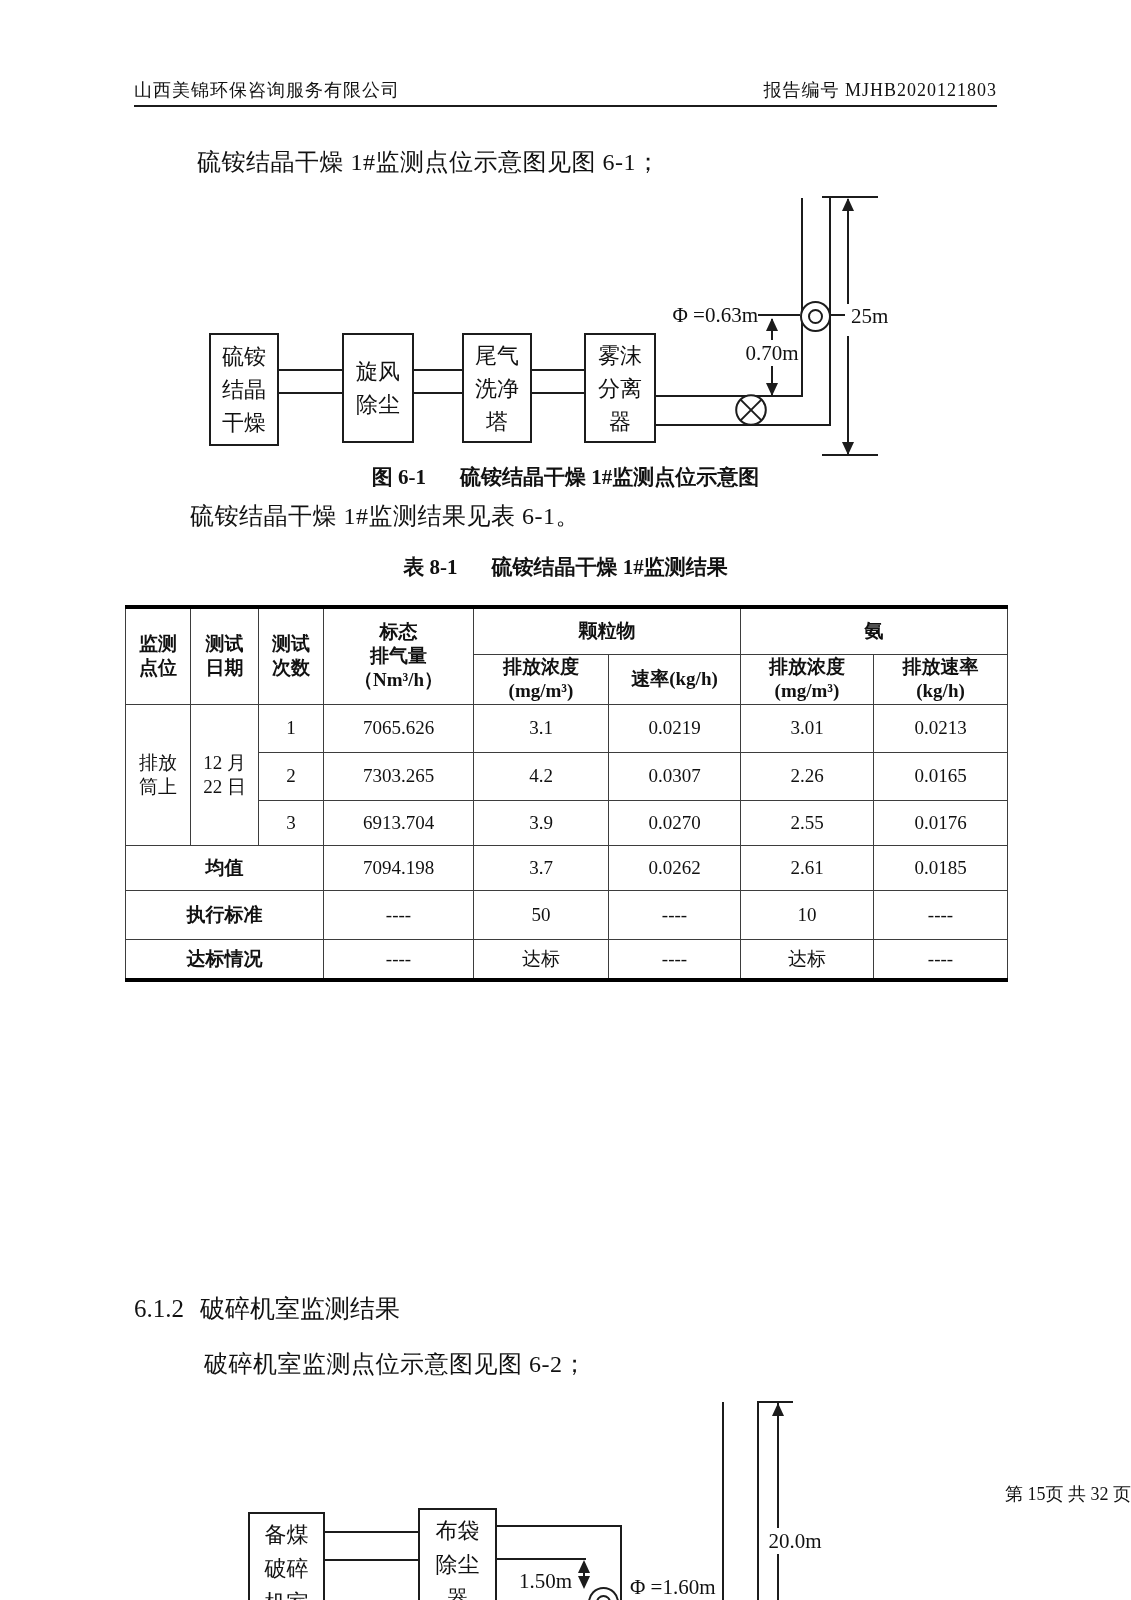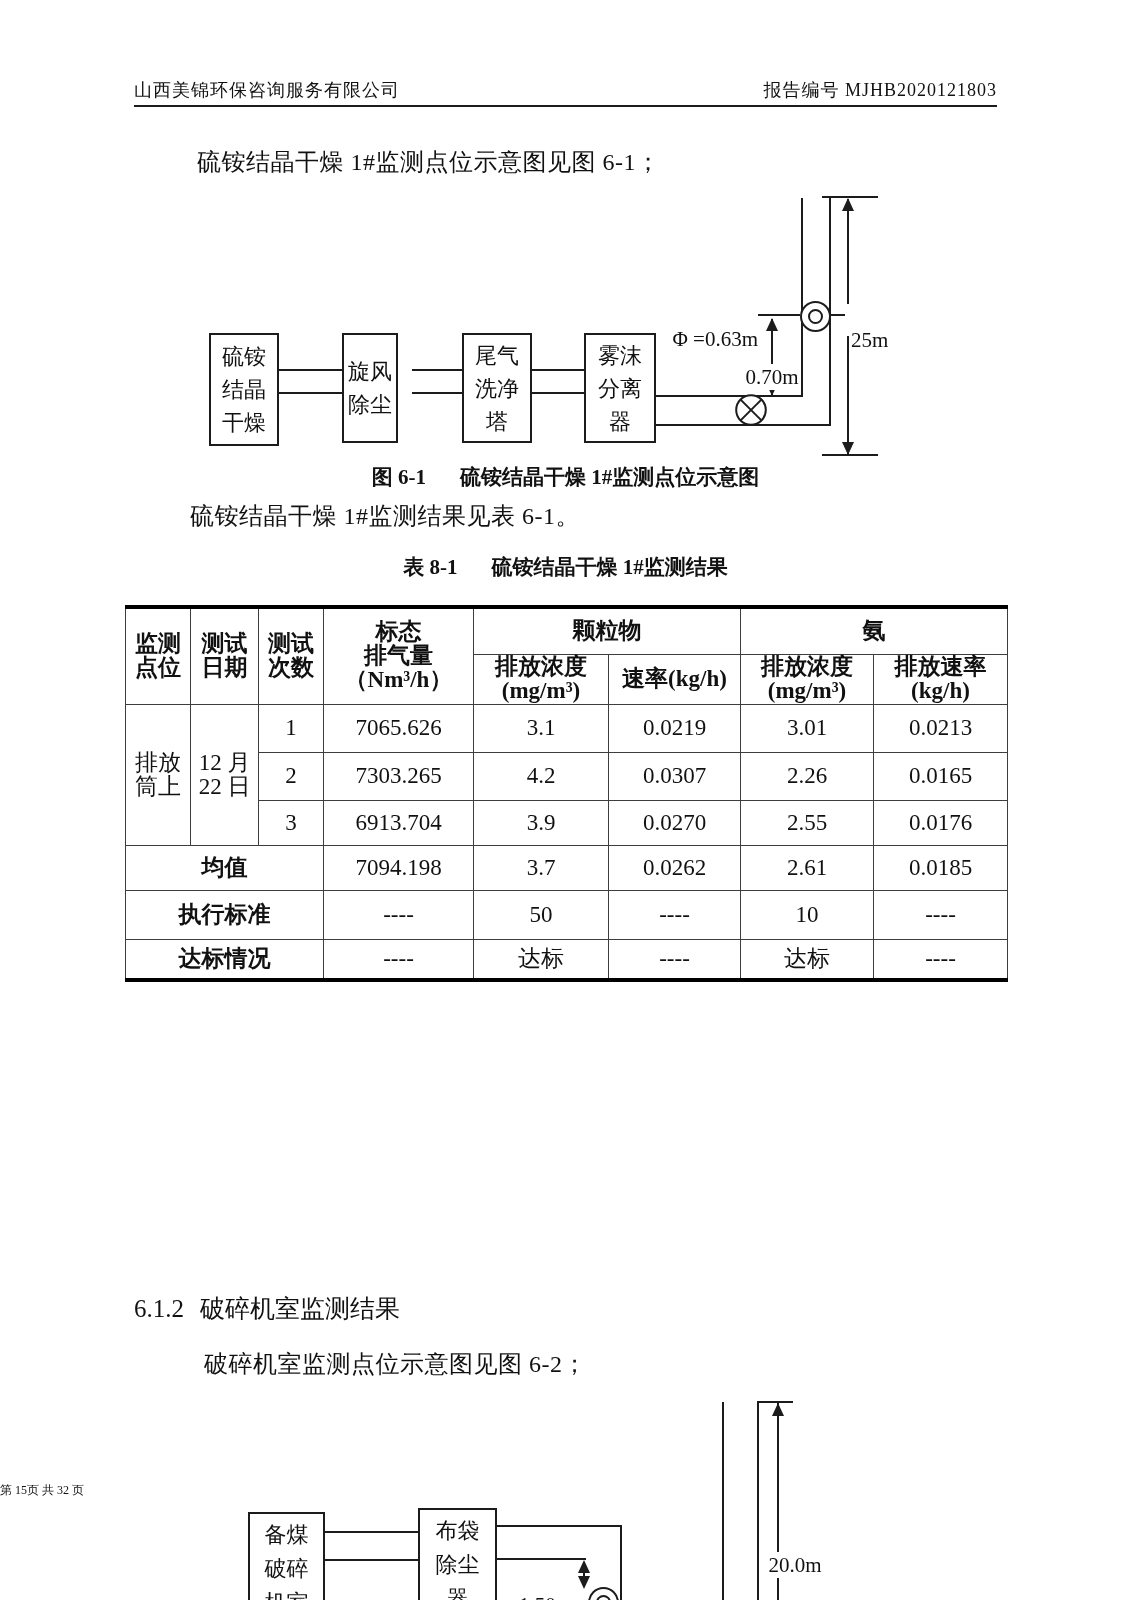--- a/index.html
+++ b/index.html
@@ -21,57 +21,57 @@
     position:absolute; border:2px solid #1c1c1c; background:#fff;
     display:flex; align-items:center; justify-content:center; text-align:center;
     font-size:22px; line-height:33px;
   }
   .pbox2 { align-items:flex-start; }
   .pbox2 .pre { padding-top:4px; line-height:34px; }
   .circle { position:absolute; border:2px solid #1c1c1c; border-radius:50%; background:#fff; }
   .tri { position:absolute; width:0; height:0; border-left:6px solid transparent; border-right:6px solid transparent; }
   .tri-up { border-bottom:13px solid #1c1c1c; }
   .tri-down { border-top:13px solid #1c1c1c; }
-  .dimlab { position:absolute; font-size:21px; line-height:26px;margin-top:24px; }
+  .dimlab { position:absolute; font-size:21px; line-height:26px; }
   .whitebg { background:#ffffff; text-align:center; }
   .mtable {
     position:absolute; left:125px; top:605px; width:882px;
     border-collapse:collapse; table-layout:fixed;
-    font-size:23px; text-align:center;
+    font-size:19px; text-align:center;
     border-top:4.5px solid #000; border-bottom:4.5px solid #000;
   }
   .mtable th, .mtable td {
     border:1.5px solid #3d3d3d; vertical-align:middle; padding:0;
     white-space:pre-line; line-height:24px;
   }
   .mtable th { font-weight:bold; }
   .mtable td.blab { font-weight:bold; }
   .section-h { position:absolute; font-size:25px; }
   .section-h .num { margin-right:16px; }
-  .footer { position:absolute; left:0; right:0; text-align:left; font-size:12px; }
+  .footer { position:absolute; left:0; right:0; text-align:right; font-size:18px; }
 </style>
 </head>
 <body>
 
 <div class="page">
 
   <div class="hdr" style="left:134px;">山西美锦环保咨询服务有限公司</div>
   <div class="hdr" style="right:134px;">报告编号 MJHB2020121803</div>
   <div class="hline" style="left:134px; width:863px; top:105px;"></div>
 
   <div class="para" style="left:197px; top:147px;">硫铵结晶干燥 1#监测点位示意图见图 6-1；</div>
 
   <div class="abs" style="inset:0;">
 
     <div class="pbox" style="left:209px; top:333px; width:70px; height:113px;align-items:center;">
       <span class="pre">硫铵
 结晶
 干燥</span>
     </div>
-    <div class="pbox" style="left:342px; top:333px; width:56px; height:110px;">
+    <div class="pbox" style="left:342px; top:333px; width:72px; height:110px;">
       <span class="pre">旋风
 除尘</span>
     </div>
     <div class="pbox" style="left:462px; top:333px; width:70px; height:110px;">
       <span class="pre">尾气
 洗净
 塔</span>
     </div>
     <div class="pbox" style="left:584px; top:333px; width:72px; height:110px;">
       <span class="pre">雾沫

